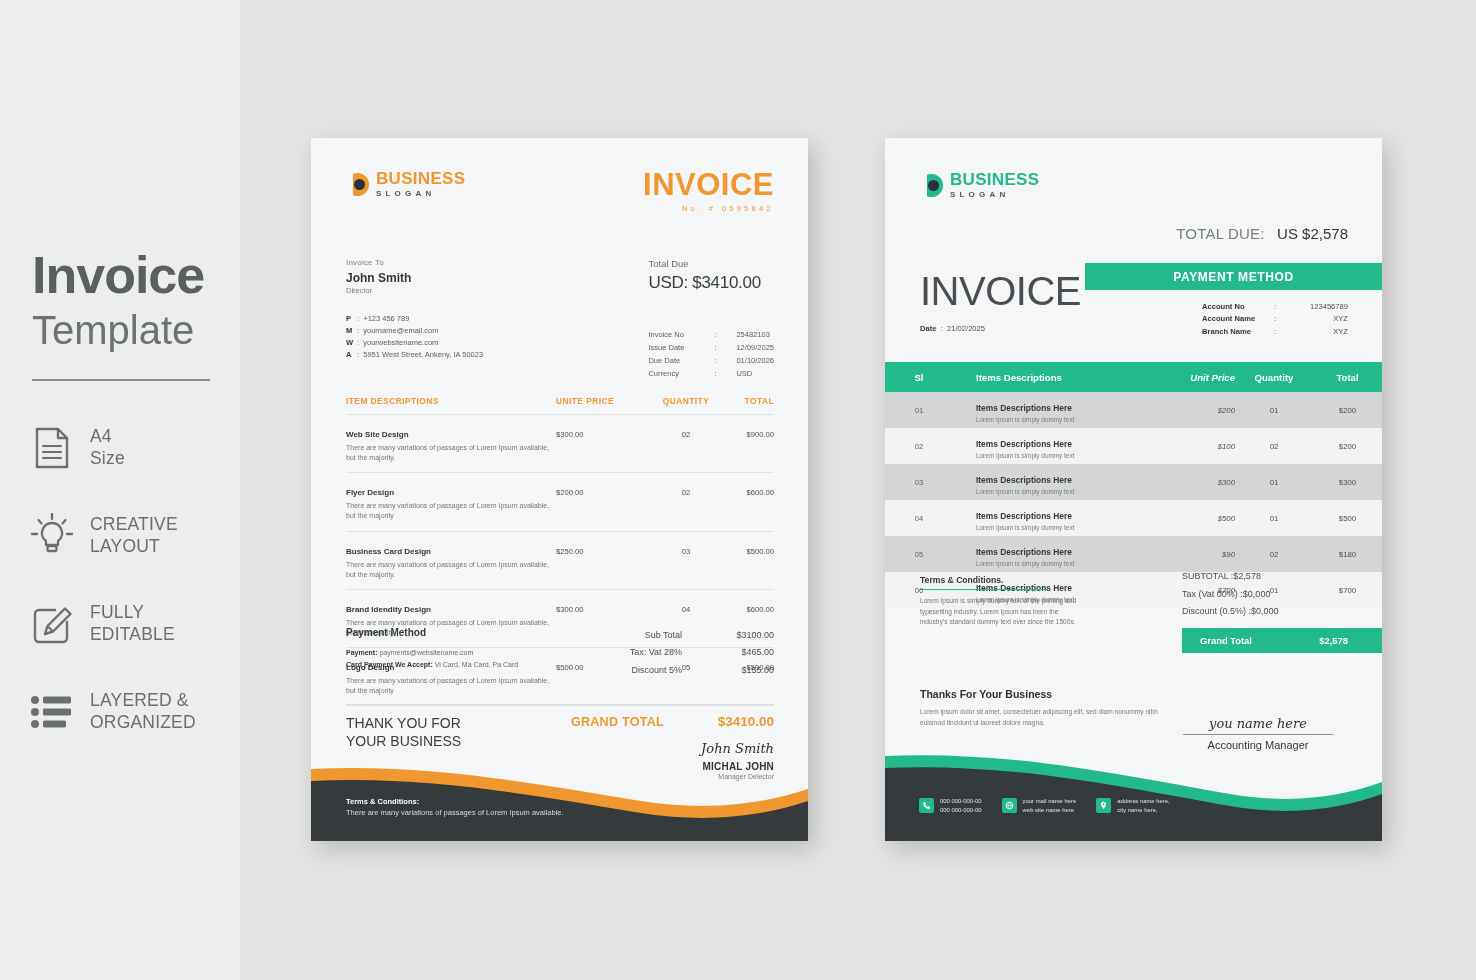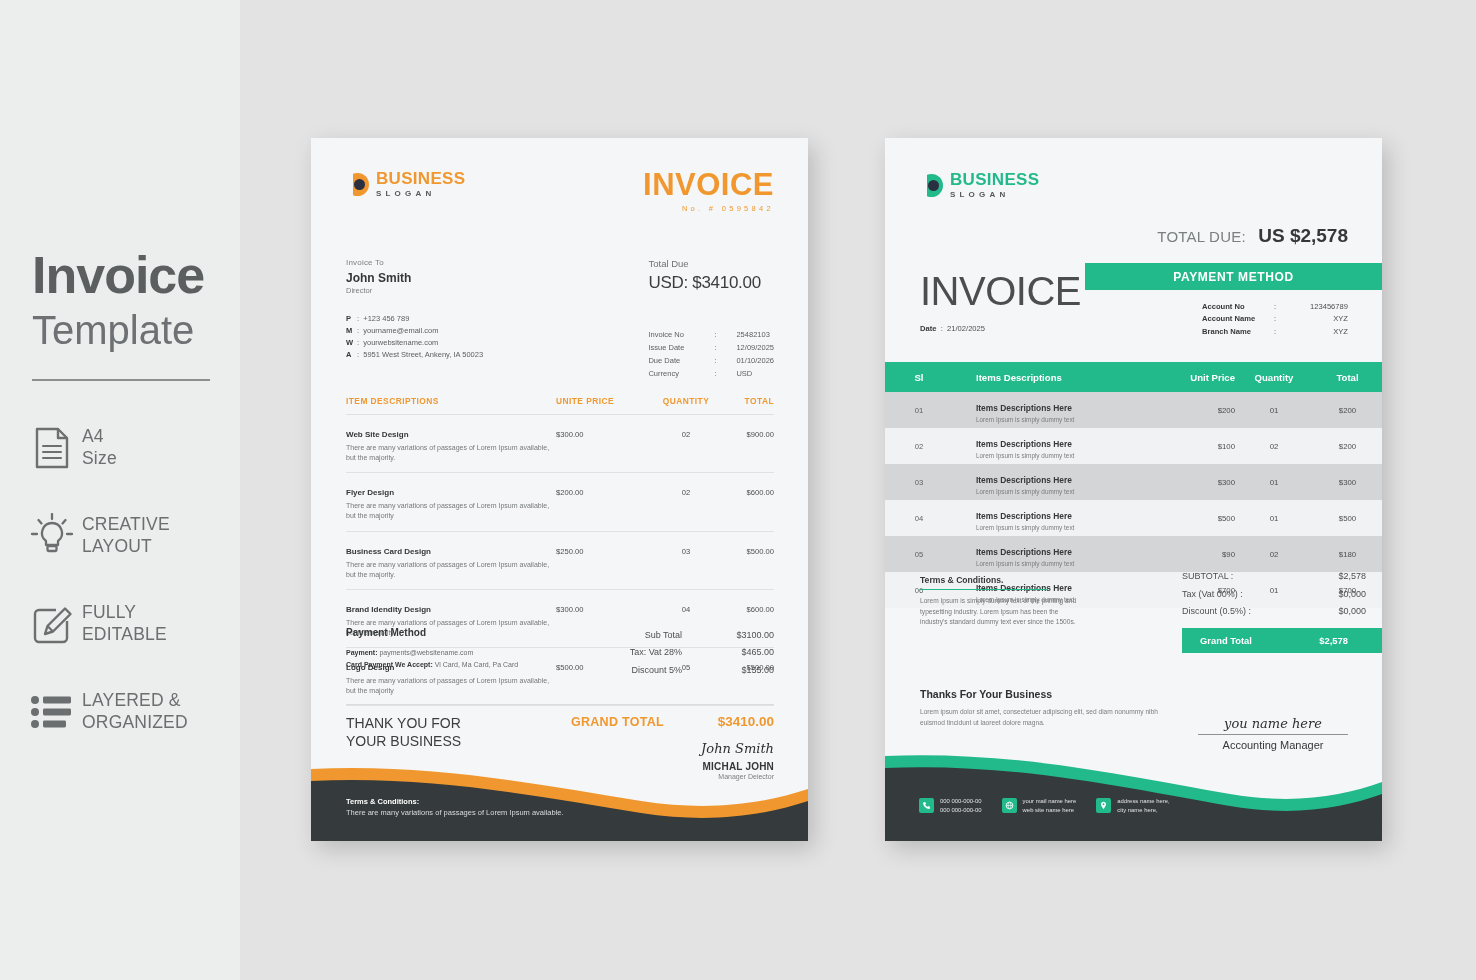--- a/index.html
+++ b/index.html
@@ -22,21 +22,21 @@
   }
   .promo-sub {
     font-size: 40px; font-weight: 300; color: #6d7173;
     letter-spacing: 0px; line-height: 1.15; margin-top: 4px;
   }
   .promo-rule {
     width: 178px; height: 2px; background: #8b8f90; margin-top: 26px;
   }
   .feature-list { position: absolute; left: 30px; top: 404px; width: 210px; }
   .feature-row {
-    display: flex; align-items: center; gap: 8px; height: 88px;
+    display: flex; align-items: center; gap: 16px; height: 88px;
   }
   .feature-icon { width: 44px; flex: 0 0 44px; display: flex; align-items: center; justify-content: center; }
   .feature-label {
     font-size: 17.5px; color: #6b6f70; line-height: 1.25; letter-spacing: .2px;
   }
   .feature-label.caps { text-transform: uppercase; }
 
   
   .sheet {
     position: absolute; background: #f5f6f7; overflow: hidden;
@@ -116,21 +116,21 @@
 
   .a-foot { position: absolute; left: 0; bottom: 0; width: 497px; height: 100px; }
   .a-terms { position: absolute; left: 35px; bottom: 24px; z-index: 4; }
   .a-terms-t { font-size: 7.5px; font-weight: bold; color: #ffffff; }
   .a-terms-d { font-size: 7.5px; color: #d9dbdc; margin-top: 2px; }
 
   
   .b-head { position: absolute; left: 35px; top: 33px; }
   .b-due { position: absolute; right: 34px; top: 87px; text-align: right; }
   .b-due-k { font-size: 15px; color: #7a7f80; letter-spacing: .2px; }
-  .b-due-v { font-size: 19px; font-weight: bold; color: #34383a; margin-left: 8px; margin-top: 18px; }
+  .b-due-v { font-size: 15px; font-weight: normal; color: #34383a; margin-left: 8px; margin-top: 18px; }
   .b-pm {
     position: absolute; right: 0; top: 125px; width: 297px; height: 27px;
     background: #22b98b; color: #fff; font-size: 12px; font-weight: bold;
     letter-spacing: .6px; display: flex; align-items: center; justify-content: center;
   }
   .b-acct { position: absolute; right: 34px; top: 163px; }
   .b-acct-row { display: flex; font-size: 7.6px; color: #4c5051; line-height: 1.62; }
   .b-acct-k { width: 72px; font-weight: bold; color: #34383a; }
   .b-acct-c { width: 12px; }
   .b-acct-v { width: 62px; text-align: right; }
@@ -141,46 +141,46 @@
   .b-table { position: absolute; left: 0; top: 224px; width: 497px; }
   .b-th {
     display: flex; background: #22b98b; color: #fff; height: 30px;
     align-items: center; font-size: 9.6px; font-weight: bold;
   }
   .b-tr { display: flex; align-items: center; min-height: 30px; padding: 5px 0; }
   .b-tr.odd { background: #d3d5d6; }
   .b-tr.even { background: #f1f2f3; }
   .b-k1 { width: 68px; text-align: center; }
   .b-k2 { width: 200px; padding-left: 23px; }
-  .b-k3 { width: 82px; text-align: right; }
+  .b-k3 { width: 82px; text-align: right; font-style: italic; }
   .b-k4 { width: 78px; text-align: center; }
   .b-k5 { flex: 1; text-align: center; }
   .b-sl { font-size: 7.6px; color: #5d6162; }
   .b-it { font-size: 8.4px; font-weight: bold; color: #34383a; }
   .b-id { font-size: 6.4px; color: #7a7f80; margin-top: 1px; }
   .b-cell { font-size: 7.8px; color: #4c5051; }
 
   .b-terms { position: absolute; left: 35px; top: 437px; width: 160px; }
   .b-terms-t { font-size: 8.6px; font-weight: bold; color: #34383a; }
   .b-terms-rule { width: 128px; height: 1px; background: #22b98b; margin-top: 4px; }
   .b-terms-d { font-size: 6.6px; color: #75797a; line-height: 1.62; margin-top: 6px; }
 
   .b-sums { position: absolute; right: 0; top: 430px; width: 200px; }
-  .b-sum-row { display: flex; justify-content: space-between; font-size: 9px; color: #4c5051; line-height: 1.95; padding-right: 16px; }
+  .b-sum-row { display: flex; justify-content: flex-start; font-size: 9px; color: #4c5051; line-height: 1.95; padding-right: 16px; }
   .b-gt {
     margin-top: 7px; height: 25px; background: #22b98b; color: #fff;
     display: flex; align-items: center; justify-content: space-between;
     font-size: 9.4px; font-weight: bold; padding: 0 34px 0 18px;
   }
 
   .b-thx { position: absolute; left: 35px; top: 550px; width: 240px; }
   .b-thx-t { font-size: 10.5px; font-weight: bold; color: #2d3133; }
   .b-thx-d { font-size: 6.6px; color: #7a7f80; line-height: 1.68; margin-top: 6px; }
 
-  .b-sign { position: absolute; right: 34px; top: 578px; text-align: center; width: 150px; }
+  .b-sign { position: absolute; right: 49px; top: 578px; text-align: center; width: 150px; }
   .b-sign-s { font-family: "DejaVu Serif", serif; font-style: italic; font-size: 13px; color: #2c3032; }
   .b-sign-rule { height: 1px; background: #8e9293; margin: 3px 0 4px; }
   .b-sign-r { font-size: 11px; color: #34383a; }
 
   .b-foot { position: absolute; left: 0; bottom: 0; width: 497px; height: 95px; }
   .b-contacts { position: absolute; left: 34px; bottom: 26px; display: flex; gap: 20px; z-index: 4; }
   .b-contact { display: flex; align-items: center; gap: 6px; }
   .b-ci {
     width: 15px; height: 15px; background: #22b98b; border-radius: 2px;
     display: flex; align-items: center; justify-content: center; flex: 0 0 15px;

